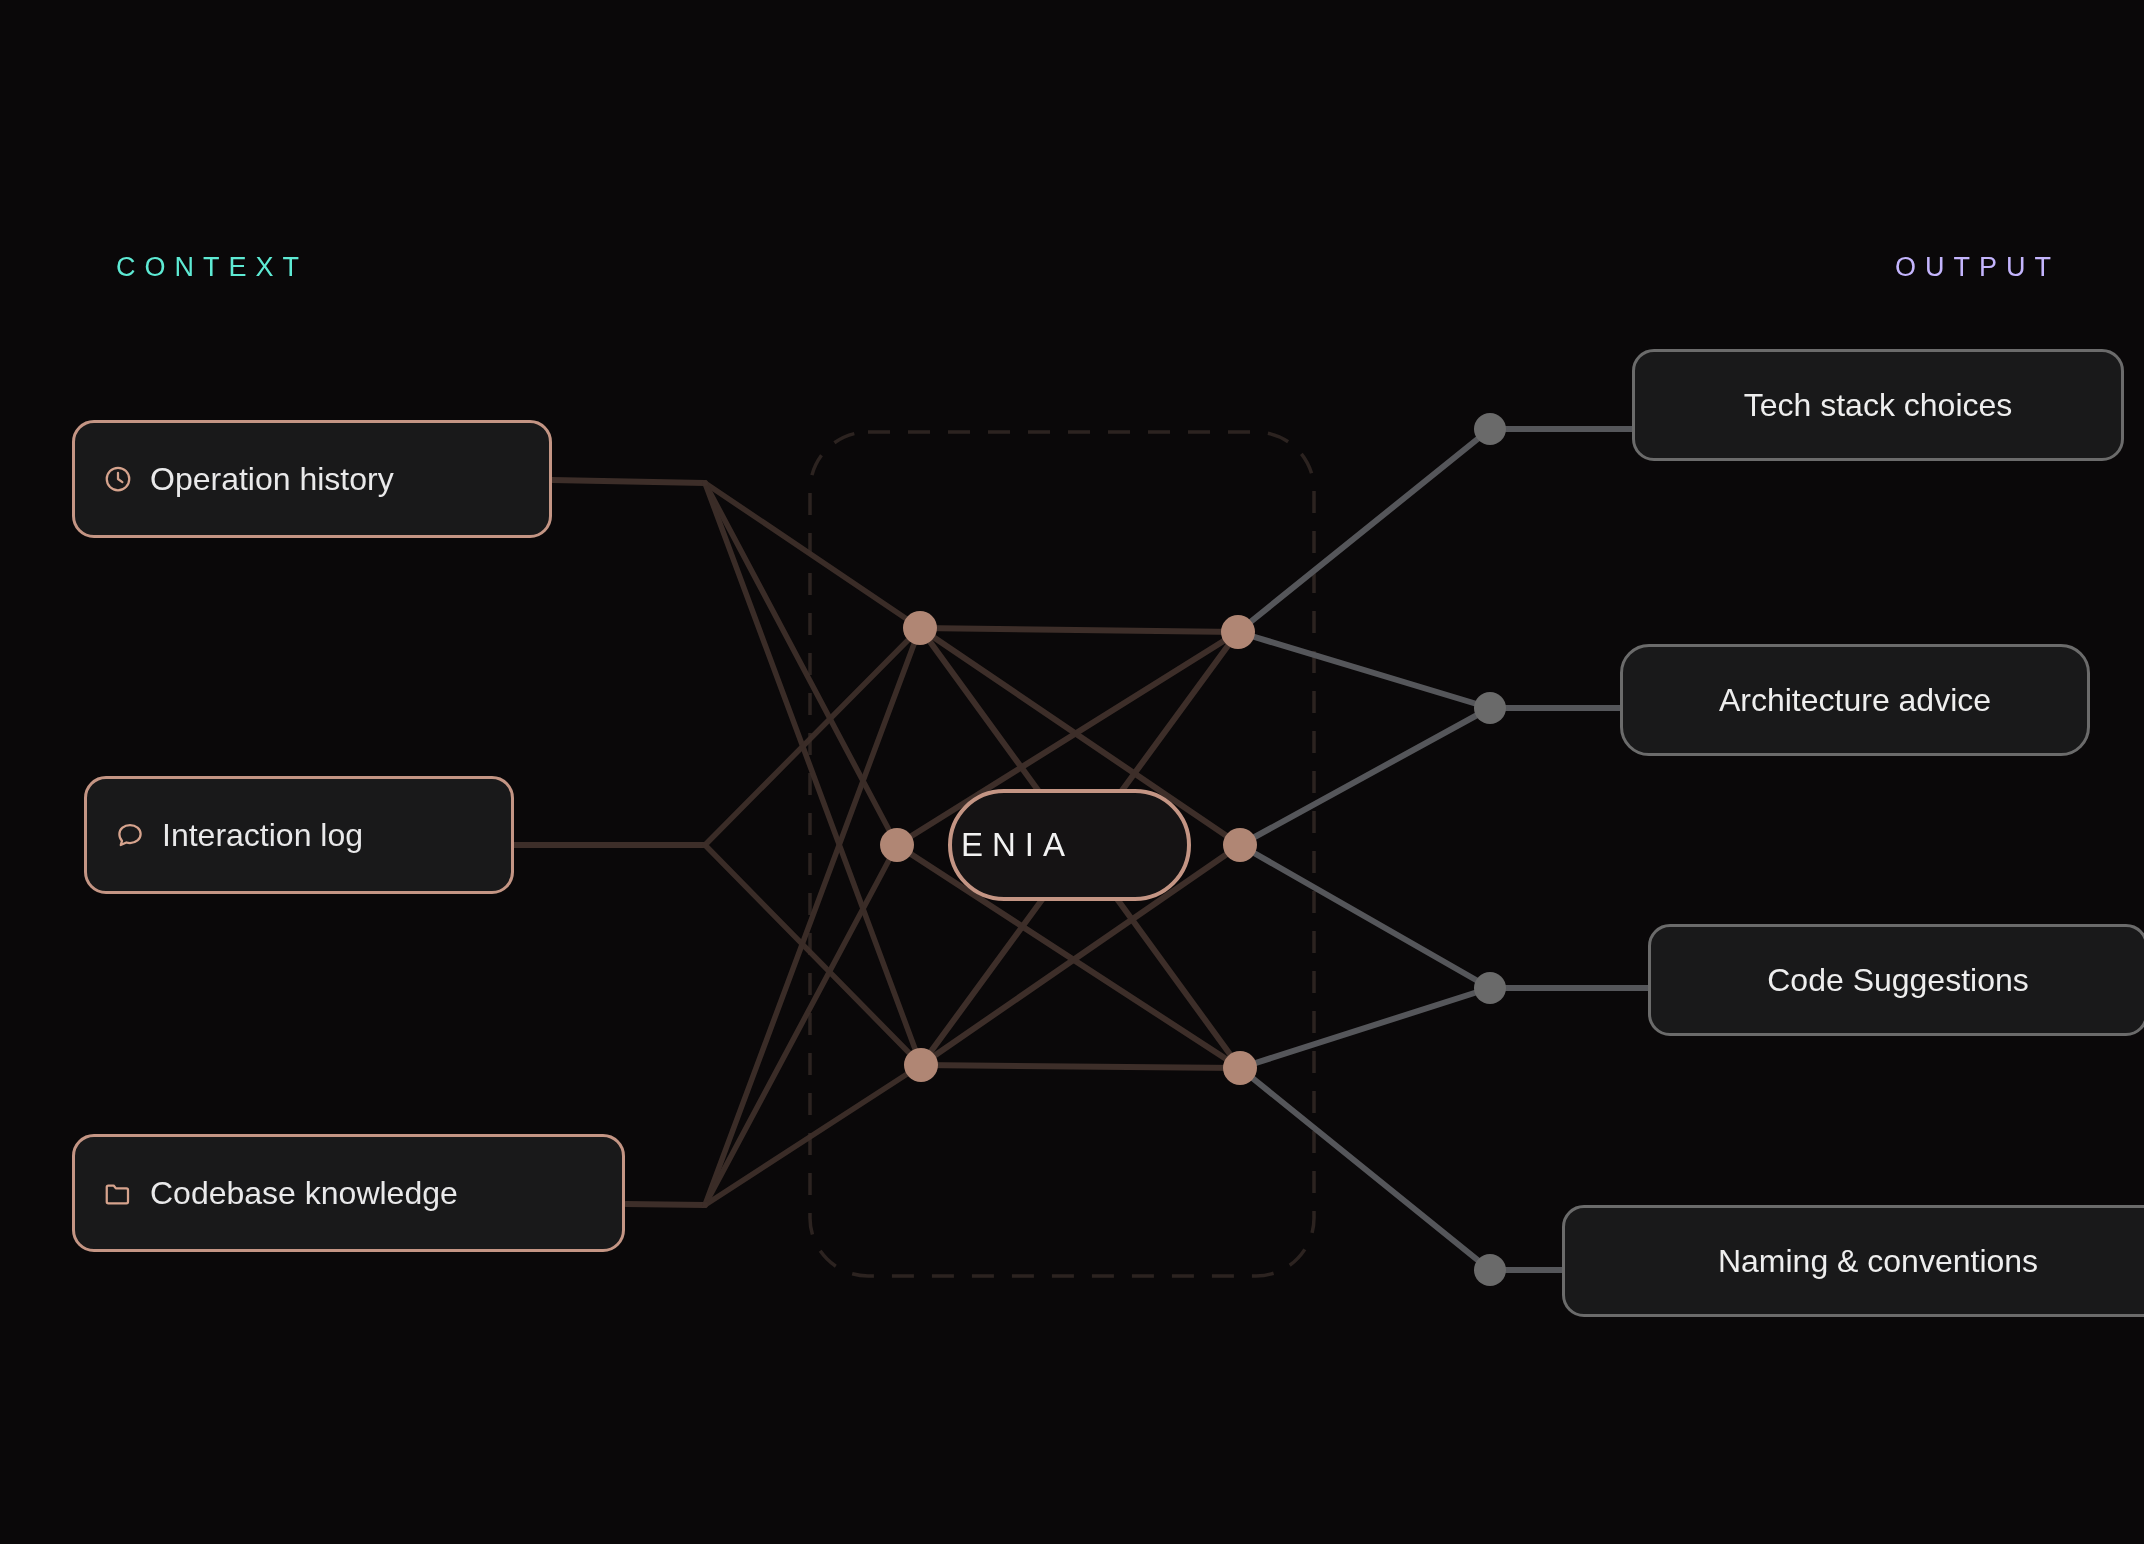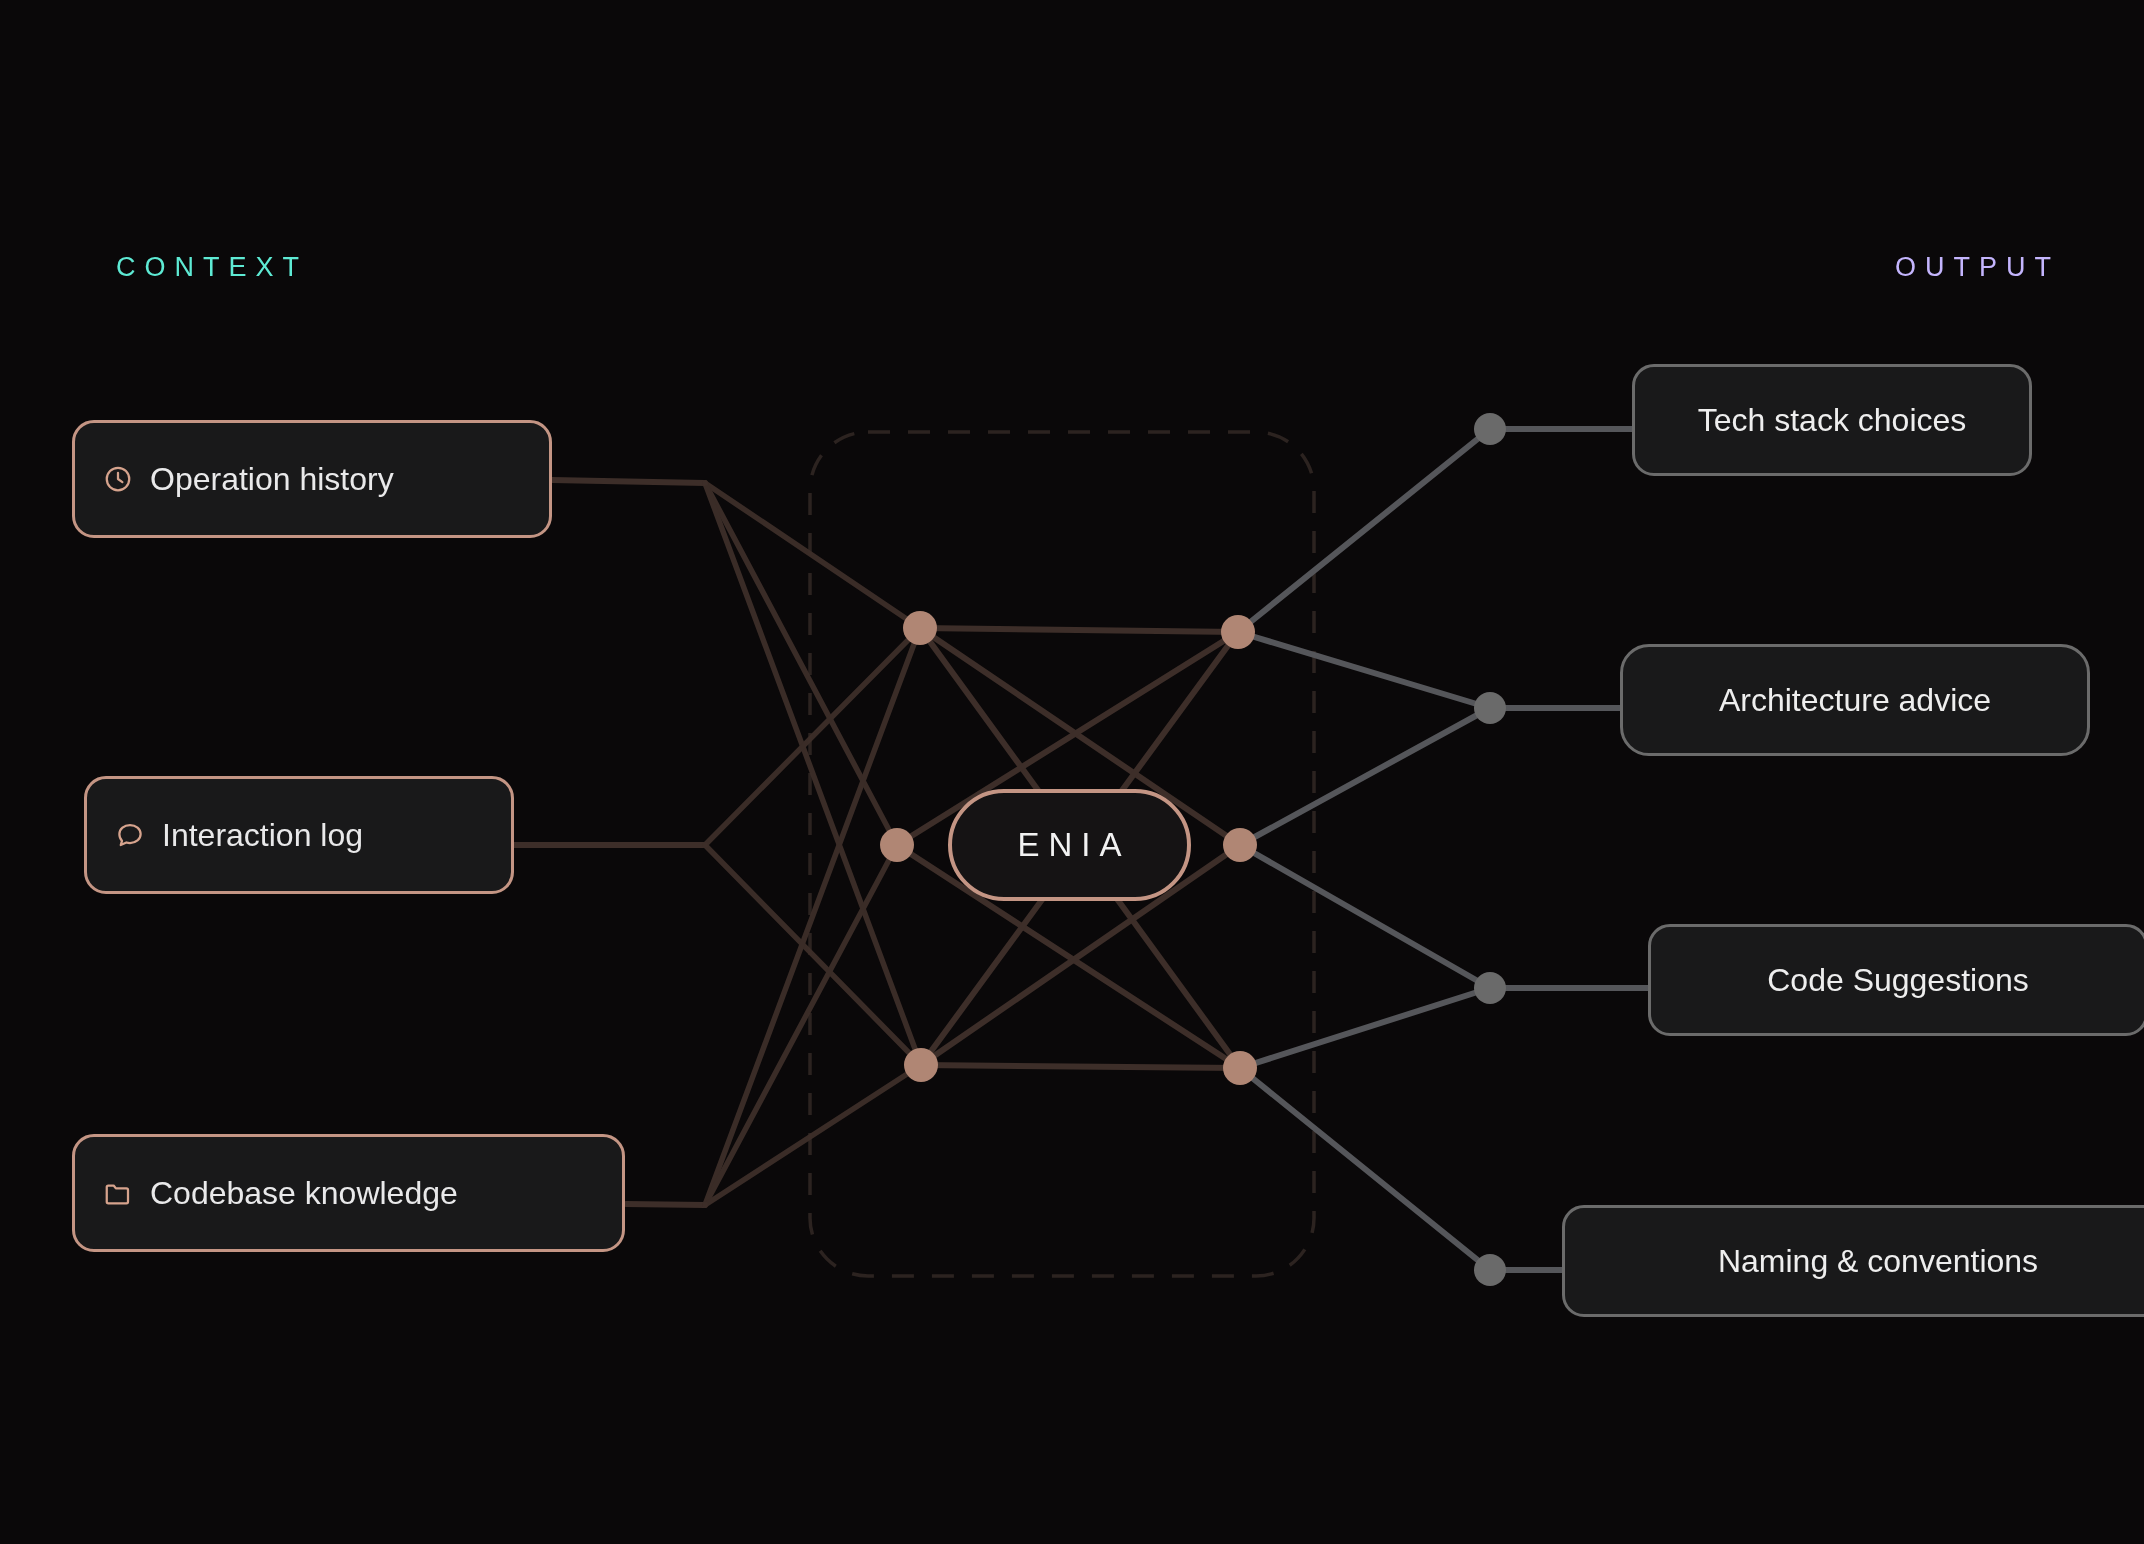--- a/index.html
+++ b/index.html
@@ -92,39 +92,38 @@
     color: #eeeeee;
     font-weight: 400;
   }
 
   
   #card-operation-history { left: 72px;  top: 420px;  width: 480px; }
   #card-interaction-log   { left: 84px;  top: 776px;  width: 430px; }
   #card-codebase-knowledge{ left: 72px;  top: 1134px; width: 553px; }
 
   
-  #card-tech-stack     { left: 1632px; top: 364px;  width: 400px; }
+  #card-tech-stack     { left: 1632px; top: 349px;  width: 492px; }
   #card-architecture   { left: 1620px; top: 644px;  width: 470px; border-radius: 29px; }
   #card-code-suggest   { left: 1648px; top: 924px;  width: 500px; }
   #card-naming         { left: 1562px; top: 1205px; width: 632px; }
 
   
   #enia-pill {
     position: absolute;
     left: 948px;
     top: 789px;
     width: 243px;
     height: 112px;
     box-sizing: border-box;
     border: 4px solid #c49584;
     border-radius: 56px;
     background: #151314;
     display: flex;
     align-items: center;
-    justify-content: center;
   }
   #enia-pill .enia-text {
     font-size: 33px;
     letter-spacing: 9px;
     color: #f2f2f2;
     text-indent: 9px;
     font-weight: 400;
   }
 </style>
 </head>

